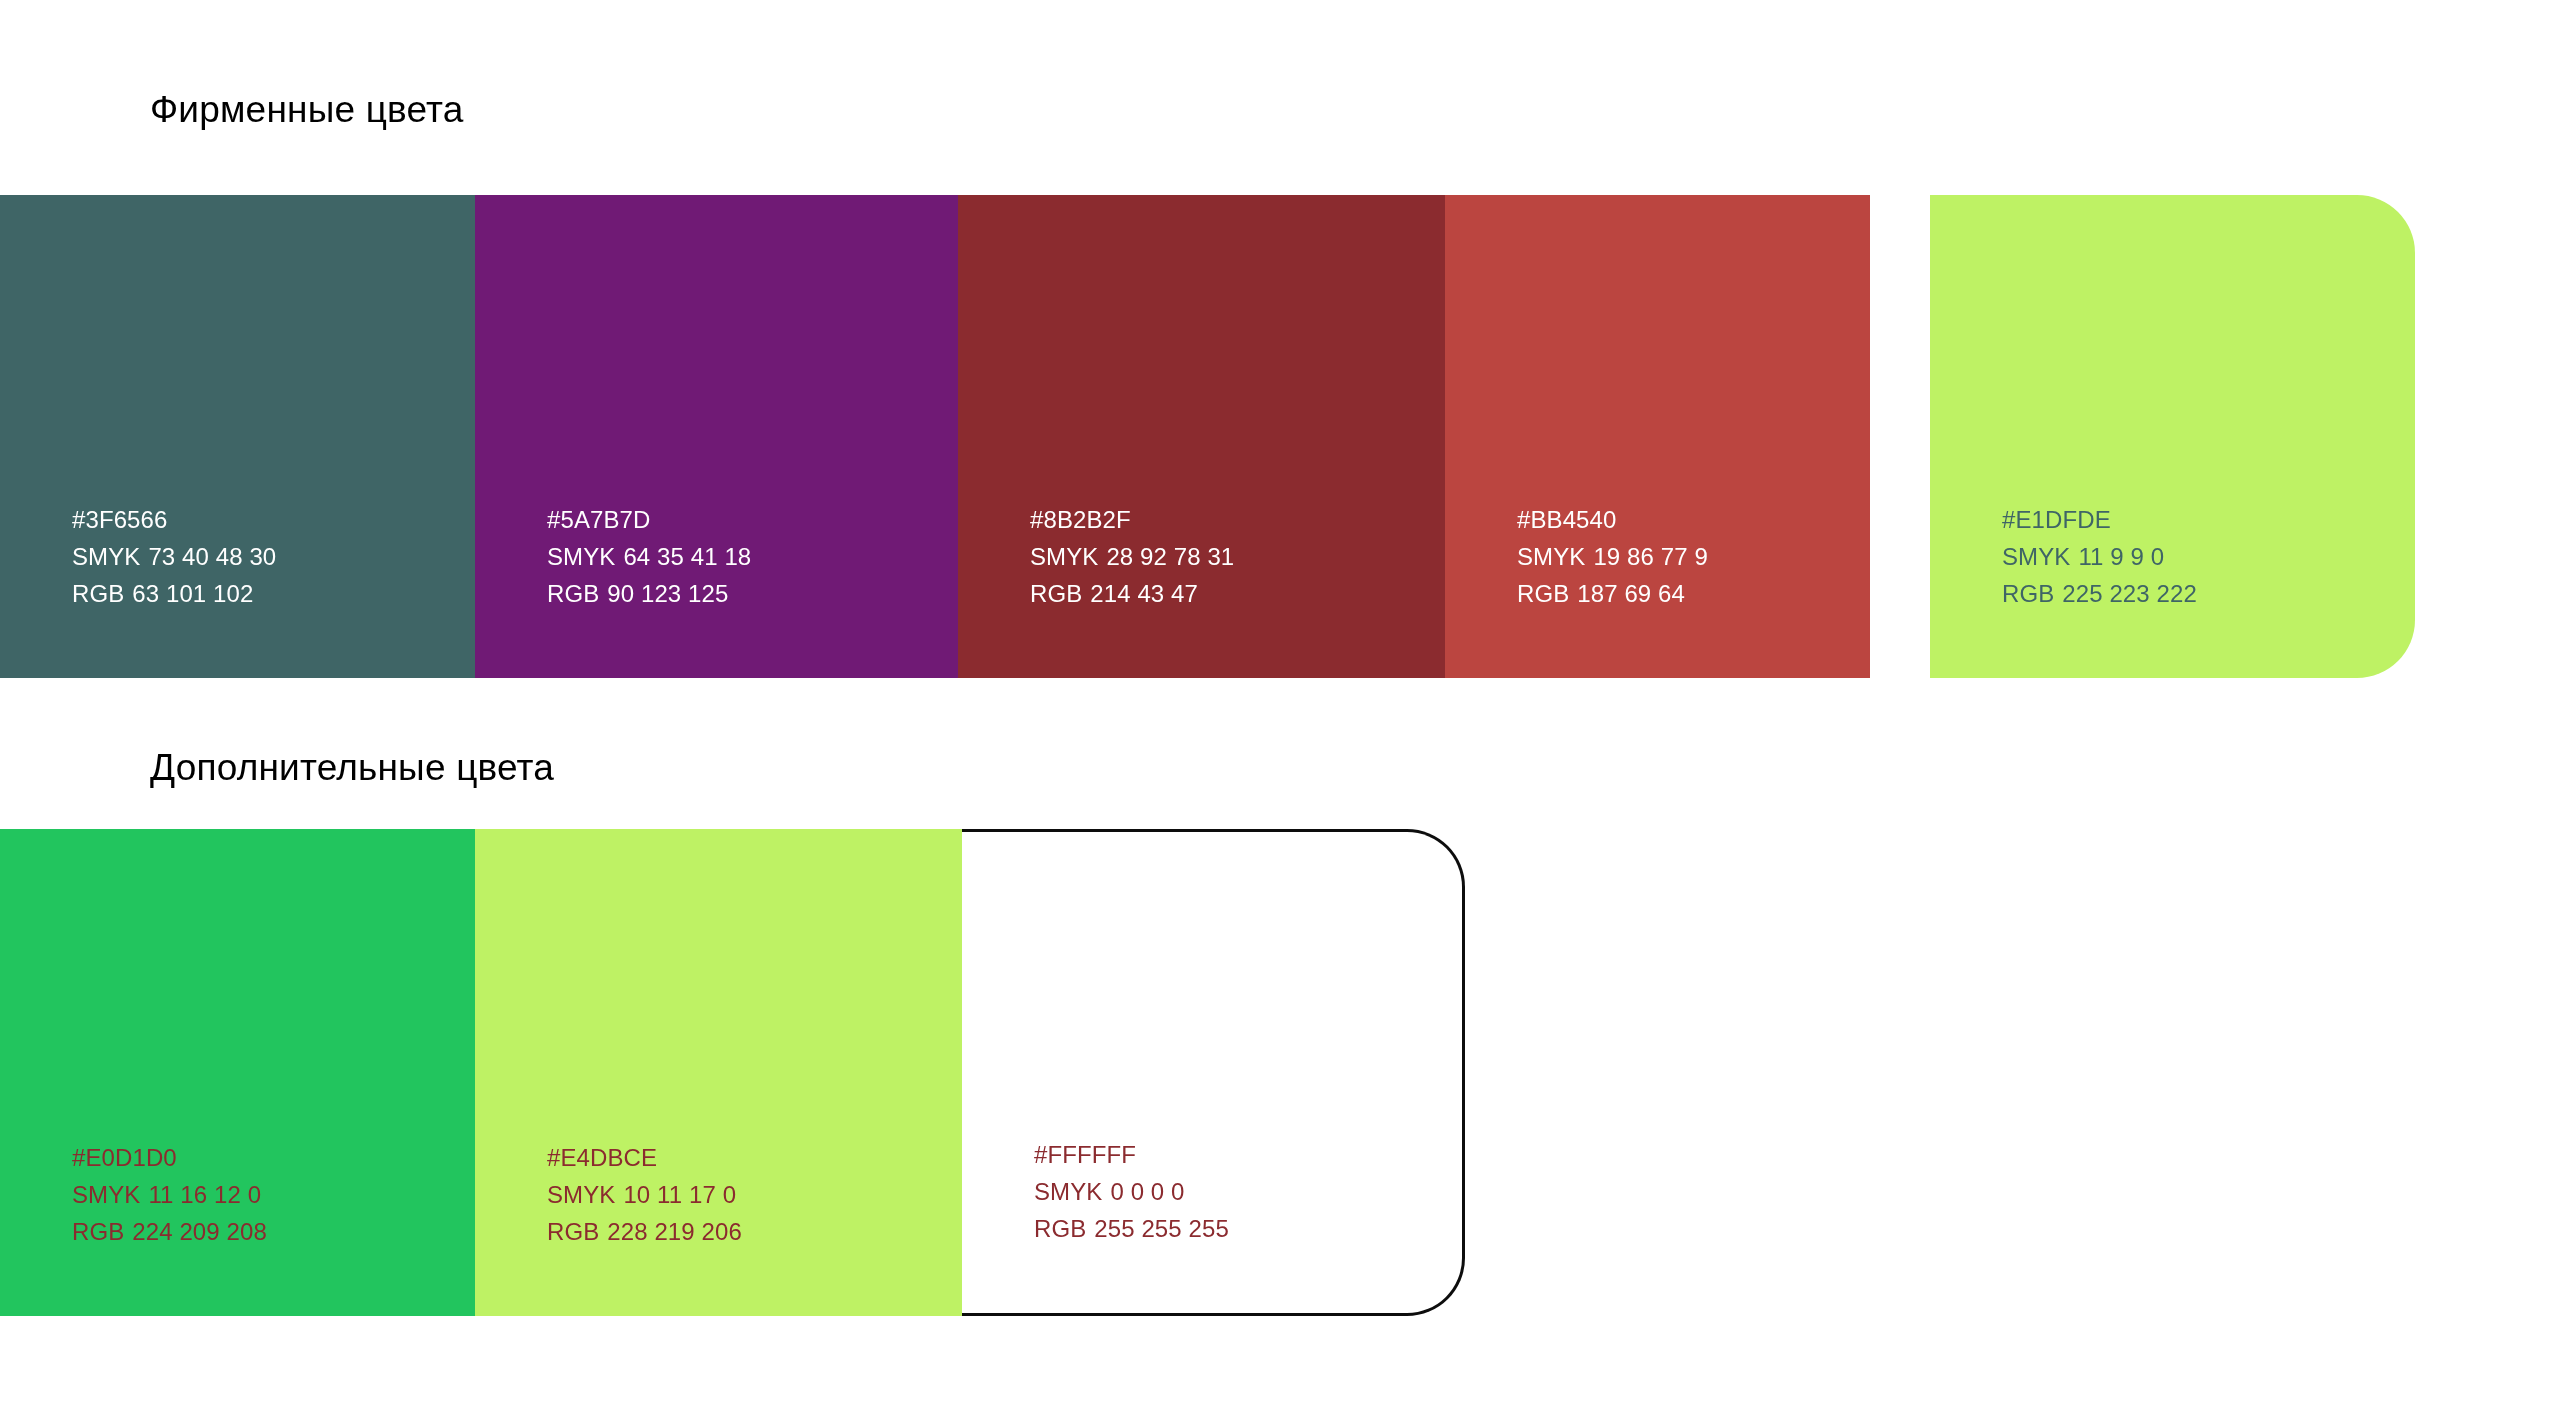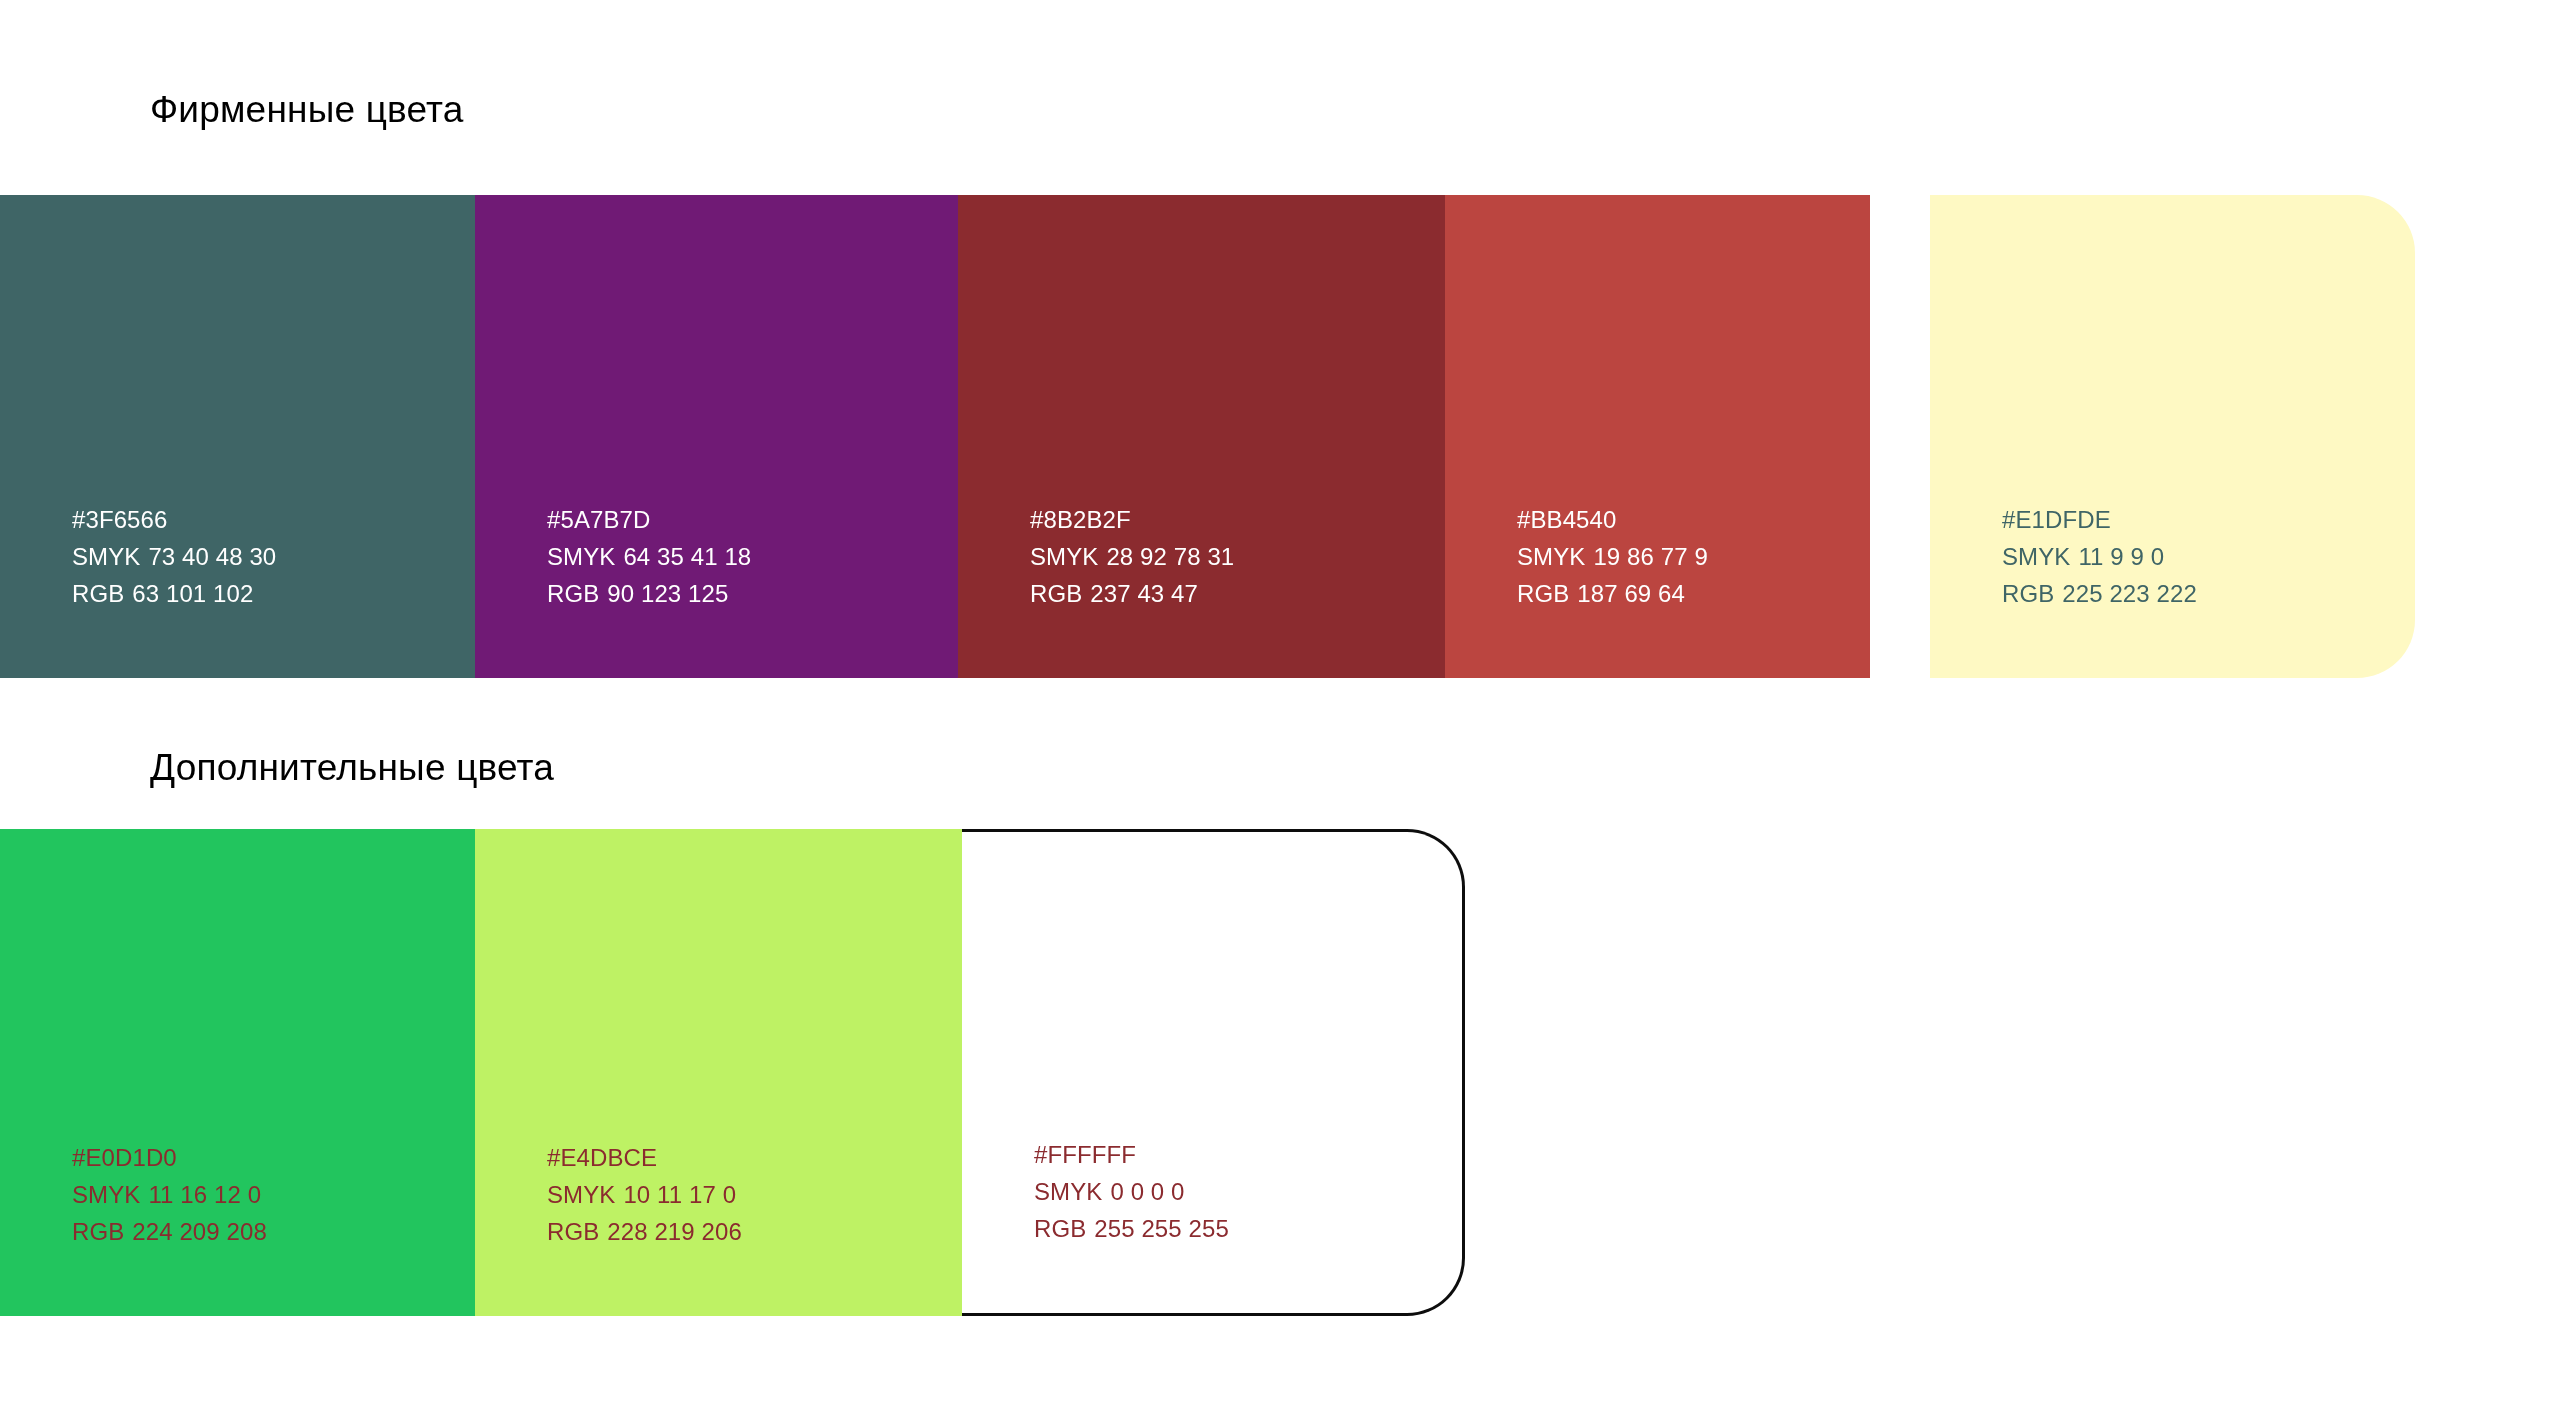--- a/index.html
+++ b/index.html
@@ -85,31 +85,31 @@
       <div class="swatch-labels" style="color: rgb(255, 255, 255);">
         <div class="line hex">#5A7B7D</div>
         <div class="line"><span class="lbl-key">SMYK</span><span>64 35 41 18</span></div>
         <div class="line"><span class="lbl-key">RGB</span><span>90 123 125</span></div>
       </div>
     </div>
     <div class="swatch" style="left: 958px; width: 487px; background: rgb(139, 43, 47);">
       <div class="swatch-labels" style="color: rgb(255, 255, 255);">
         <div class="line hex">#8B2B2F</div>
         <div class="line"><span class="lbl-key">SMYK</span><span>28 92 78 31</span></div>
-        <div class="line"><span class="lbl-key">RGB</span><span>237 43 47</span></div>
+        <div class="line"><span class="lbl-key">RGB</span><span>214 43 47</span></div>
       </div>
     </div>
     <div class="swatch" style="left: 1445px; width: 425px; background: rgb(187, 69, 64);">
       <div class="swatch-labels" style="color: rgb(255, 255, 255);">
         <div class="line hex">#BB4540</div>
         <div class="line"><span class="lbl-key">SMYK</span><span>19 86 77 9</span></div>
         <div class="line"><span class="lbl-key">RGB</span><span>187 69 64</span></div>
       </div>
     </div>
-    <div class="swatch cap-right" style="left: 1930px; width: 485px; background: #fef9c3;">
+    <div class="swatch cap-right" style="left: 1930px; width: 485px; background: #bef264;">
       <div class="swatch-labels" style="color: rgb(63, 101, 102);">
         <div class="line hex">#E1DFDE</div>
         <div class="line"><span class="lbl-key">SMYK</span><span>11 9 9 0</span></div>
         <div class="line"><span class="lbl-key">RGB</span><span>225 223 222</span></div>
       </div>
     </div>
   </div>
 
 <div class="section-title" id="title-extra">Дополнительные цвета</div>
 

